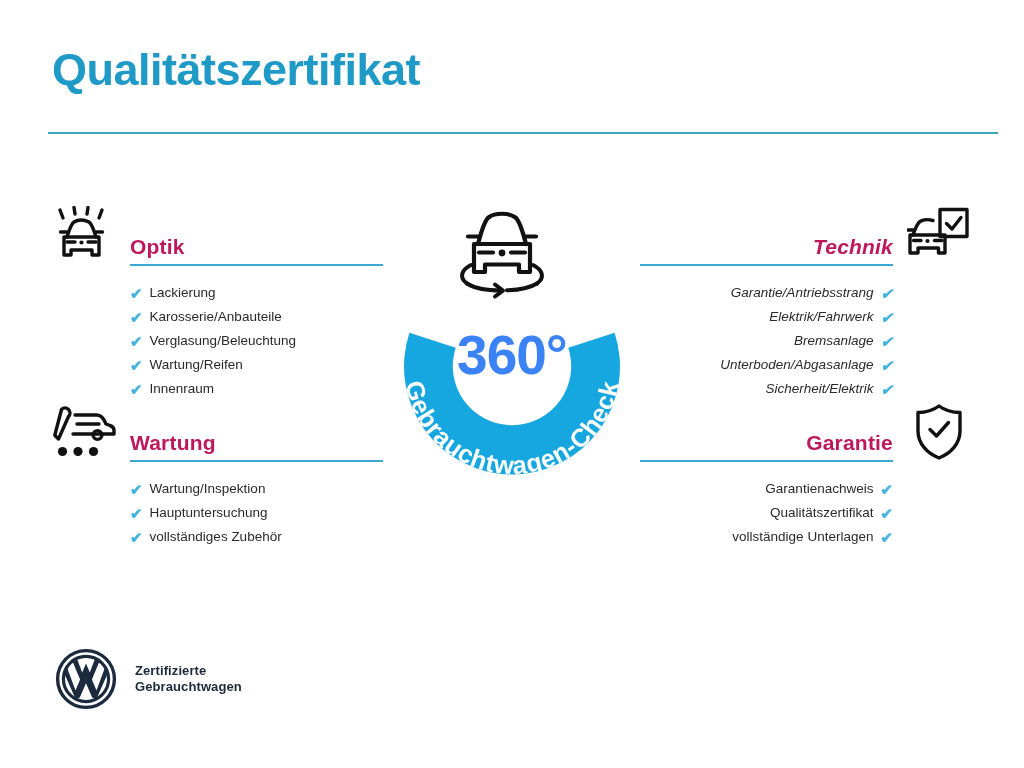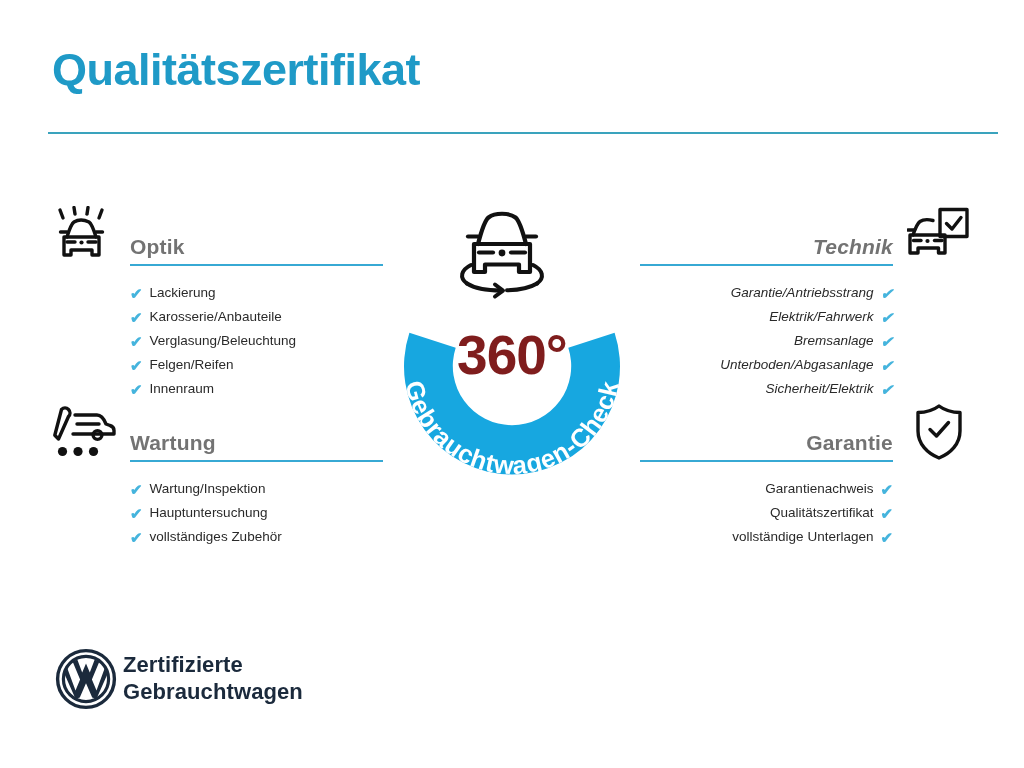--- a/index.html
+++ b/index.html
@@ -83,21 +83,21 @@
     position: absolute;
     top: 34px;
     width: 253px;
   }
   .quad-left  .quad-title-wrap { left: 82px;  text-align: left; }
   .quad-right .quad-title-wrap { right: 83px; text-align: right; }
 
   .quad-title {
     font-size: 21px;
     font-weight: bold;
-    color: #737373;
+    color: #be185d;
     letter-spacing: 0.2px;
     line-height: 1;
     white-space: nowrap;
   }
   .quad-underline {
     margin-top: 7px;
     height: 2px;
     width: 100%;
     background: #37a9d4;
   }
@@ -145,38 +145,38 @@
   .center-graphic svg { display: block; }
 
   .ring-center-label {
     position: absolute;
     left: 0;
     top: 132px;
     width: 280px;
     text-align: center;
     font-size: 55px;
     font-weight: bold;
-    color: #7f1d1d;
+    color: #3b82f6;
     letter-spacing: -1px;
     line-height: 1;
   }
 
   
   .brand {
     position: absolute;
     left: 55px;
     top: 648px;
     display: flex;
     align-items: center;
   }
   .brand-logo { width: 62px; height: 62px; }
   .brand-logo svg { display: block; }
   .brand-text {
-    margin-left: 6px;
-    font-size: 22px;
+    margin-left: 18px;
+    font-size: 13px;
     font-weight: bold;
     color: #1b2a3c;
     line-height: 1.22;
     letter-spacing: 0.1px;
   }
   .brand-line { display: block; white-space: nowrap; }
 </style>
 </head>
 <body>
 
@@ -215,21 +215,21 @@
       <li class="check-item">
         <span class="check-mark">✔</span>
         <span>Karosserie/Anbauteile</span>
       </li>
       <li class="check-item">
         <span class="check-mark">✔</span>
         <span>Verglasung/Beleuchtung</span>
       </li>
       <li class="check-item">
         <span class="check-mark">✔</span>
-        <span>Felgen/Reifen</span>
+        <span>Wartung/Reifen</span>
       </li>
       <li class="check-item">
         <span class="check-mark">✔</span>
         <span>Innenraum</span>
       </li>
     </ul>
   </div>
 
   <div class="quad quad-left quad-wartung">
     <div class="quad-head">

